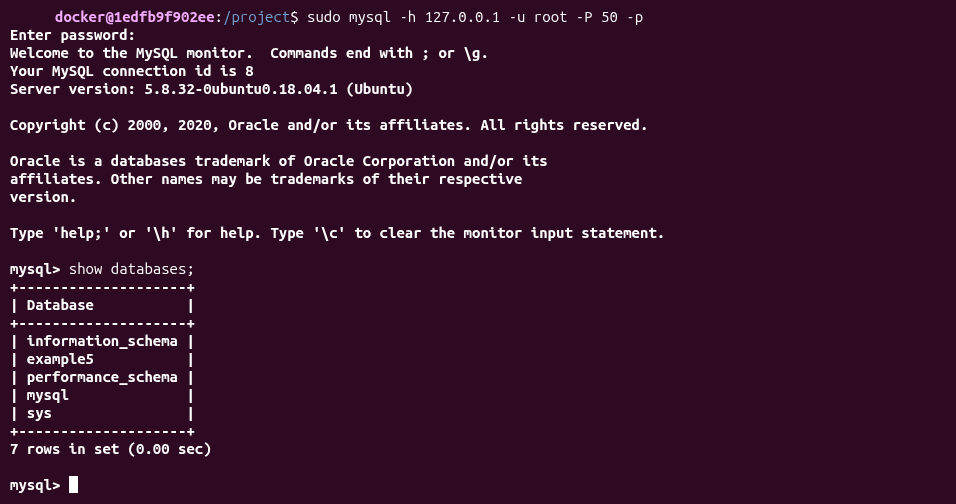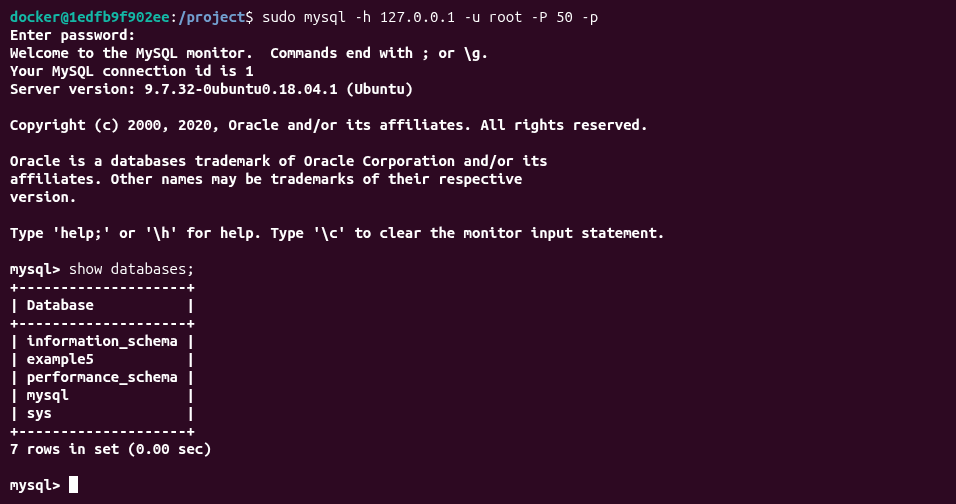--- a/index.html
+++ b/index.html
@@ -15,26 +15,27 @@
       line-height: 1.2;
       width: 956px;
       height: 504px;
       padding: 8px 10px;
       overflow: hidden;
     }
     .terminal-line {
       white-space: pre;
     }
     .prompt-user {
-      color: #14b8a6;
+      color: #f0abfc;
       font-weight: bold;
+      margin-left: 45px;
     }
     .prompt-path {
       color: #729fcf;
-      font-weight: bold;
+      font-weight: normal;
     }
     .prompt-dollar {
       color: #ffffff;
     }
     .command {
       color: #ffffff;
       margin-top: 44px;
     }
     .output {
       color: #ffffff;
@@ -48,22 +49,22 @@
       vertical-align: text-bottom;
     }
   </style>
 </head>
 <body>
 
 <div class="terminal">
 <div class="terminal-line"><span class="prompt-user">docker@1edfb9f902ee</span><span class="prompt-dollar">:</span><span class="prompt-path">/project</span><span class="prompt-dollar">$ </span><span class="command">sudo mysql -h 127.0.0.1 -u root -P 50 -p</span></div>
 <div class="terminal-line output">Enter password:</div>
 <div class="terminal-line output">Welcome to the MySQL monitor.  Commands end with ; or \g.</div>
-<div class="terminal-line output">Your MySQL connection id is 1</div>
-<div class="terminal-line output">Server version: 9.7.32-0ubuntu0.18.04.1 (Ubuntu)</div>
+<div class="terminal-line output">Your MySQL connection id is 8</div>
+<div class="terminal-line output">Server version: 5.8.32-0ubuntu0.18.04.1 (Ubuntu)</div>
 <div class="terminal-line output">&nbsp;</div>
 <div class="terminal-line output">Copyright (c) 2000, 2020, Oracle and/or its affiliates. All rights reserved.</div>
 <div class="terminal-line output">&nbsp;</div>
 <div class="terminal-line output">Oracle is a databases trademark of Oracle Corporation and/or its</div>
 <div class="terminal-line output">affiliates. Other names may be trademarks of their respective</div>
 <div class="terminal-line output">version.</div>
 <div class="terminal-line output">&nbsp;</div>
 <div class="terminal-line output">Type 'help;' or '\h' for help. Type '\c' to clear the monitor input statement.</div>
 <div class="terminal-line output">&nbsp;</div>
 <div class="terminal-line"><span class="output">mysql&gt; </span><span class="command">show databases;</span></div>

